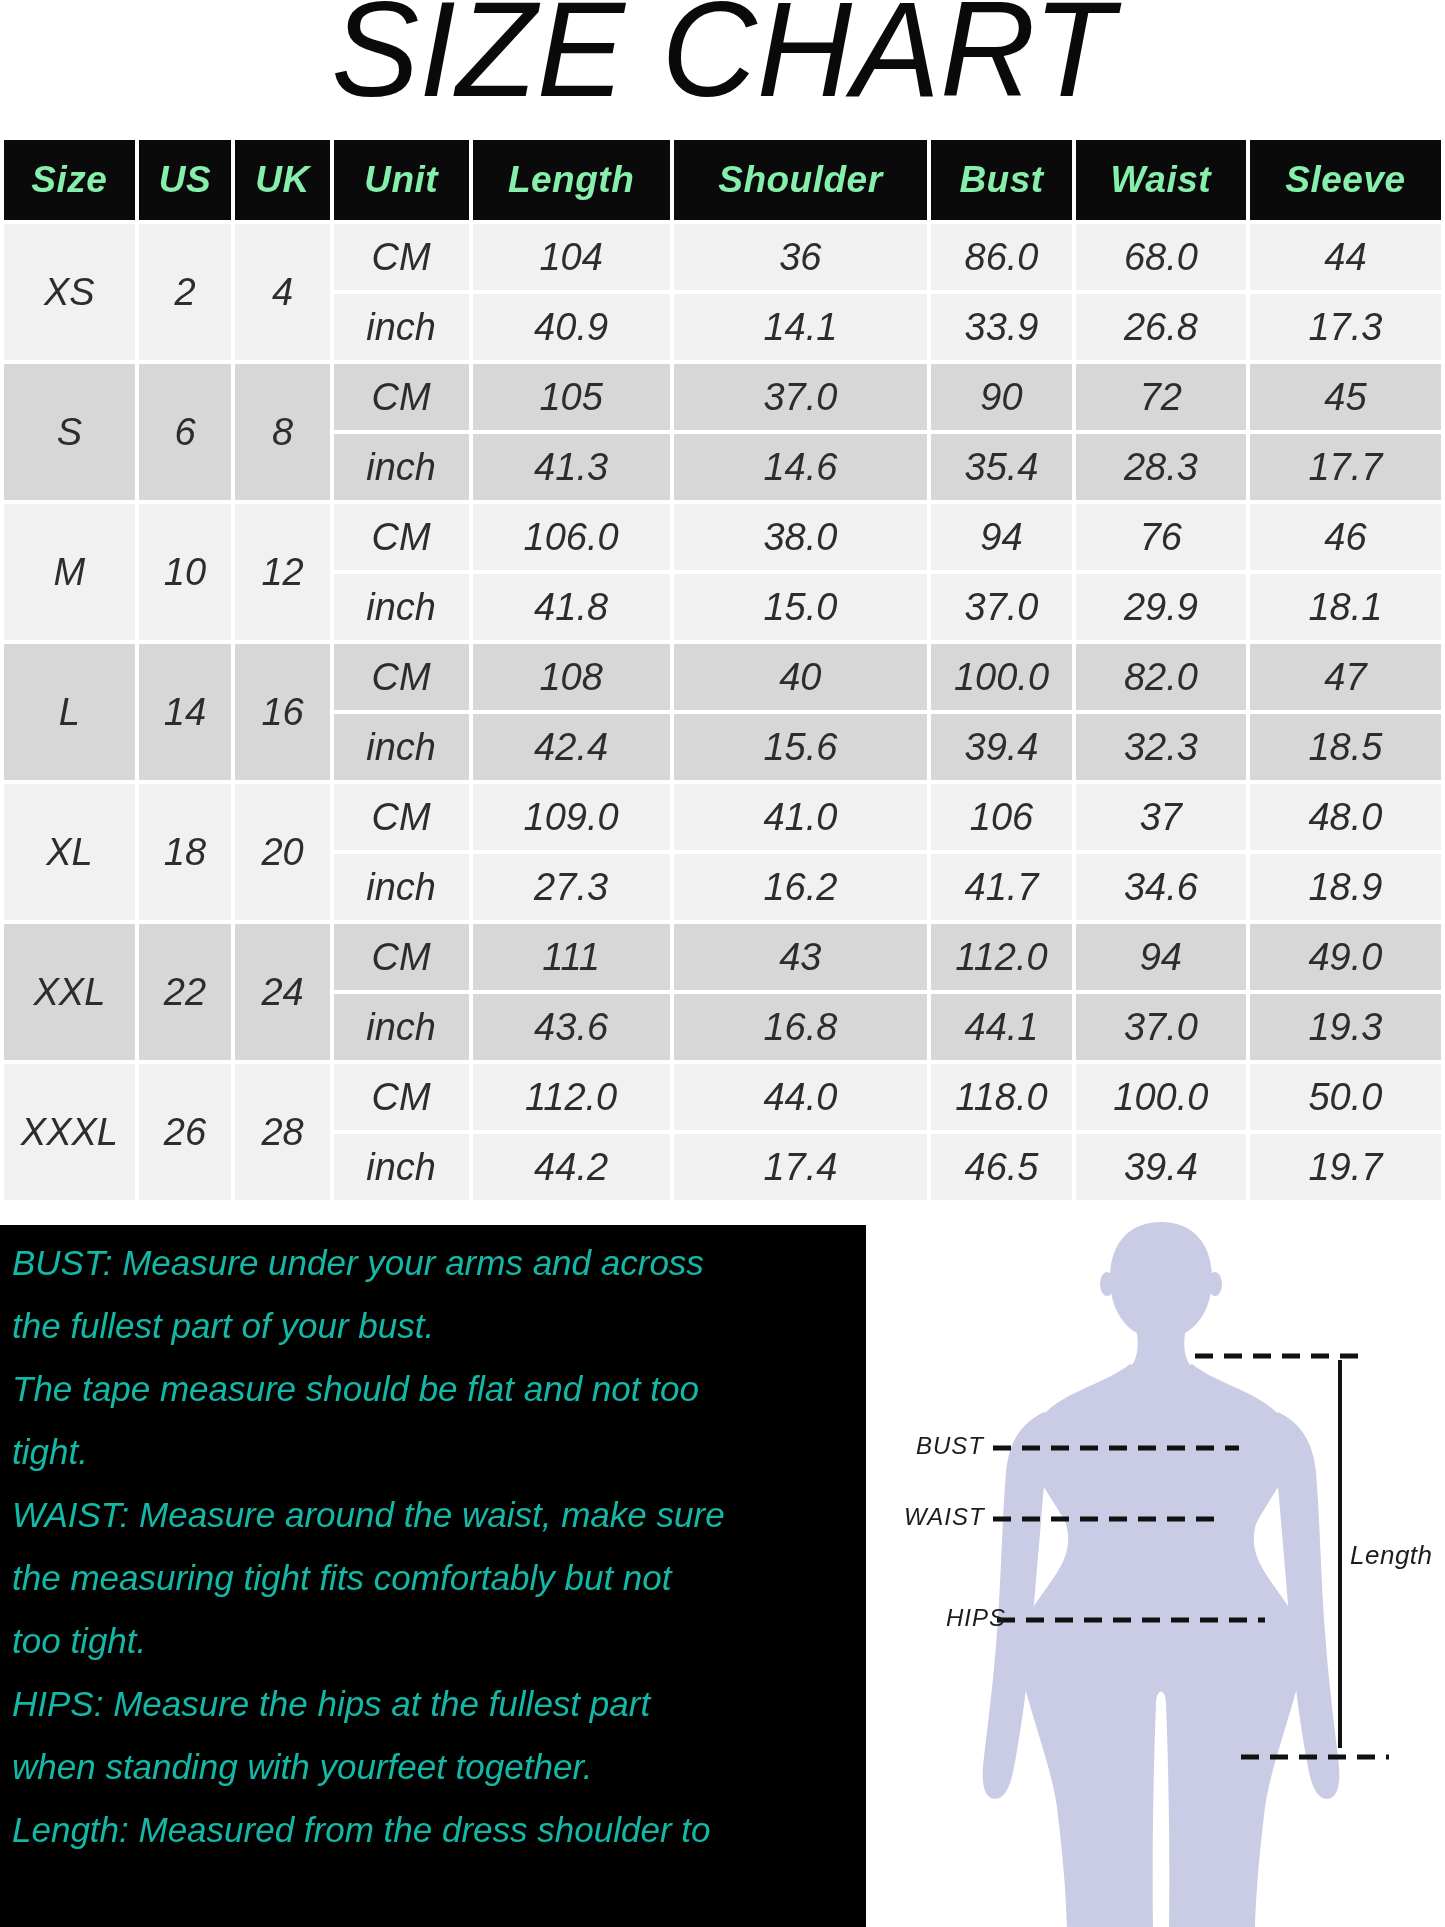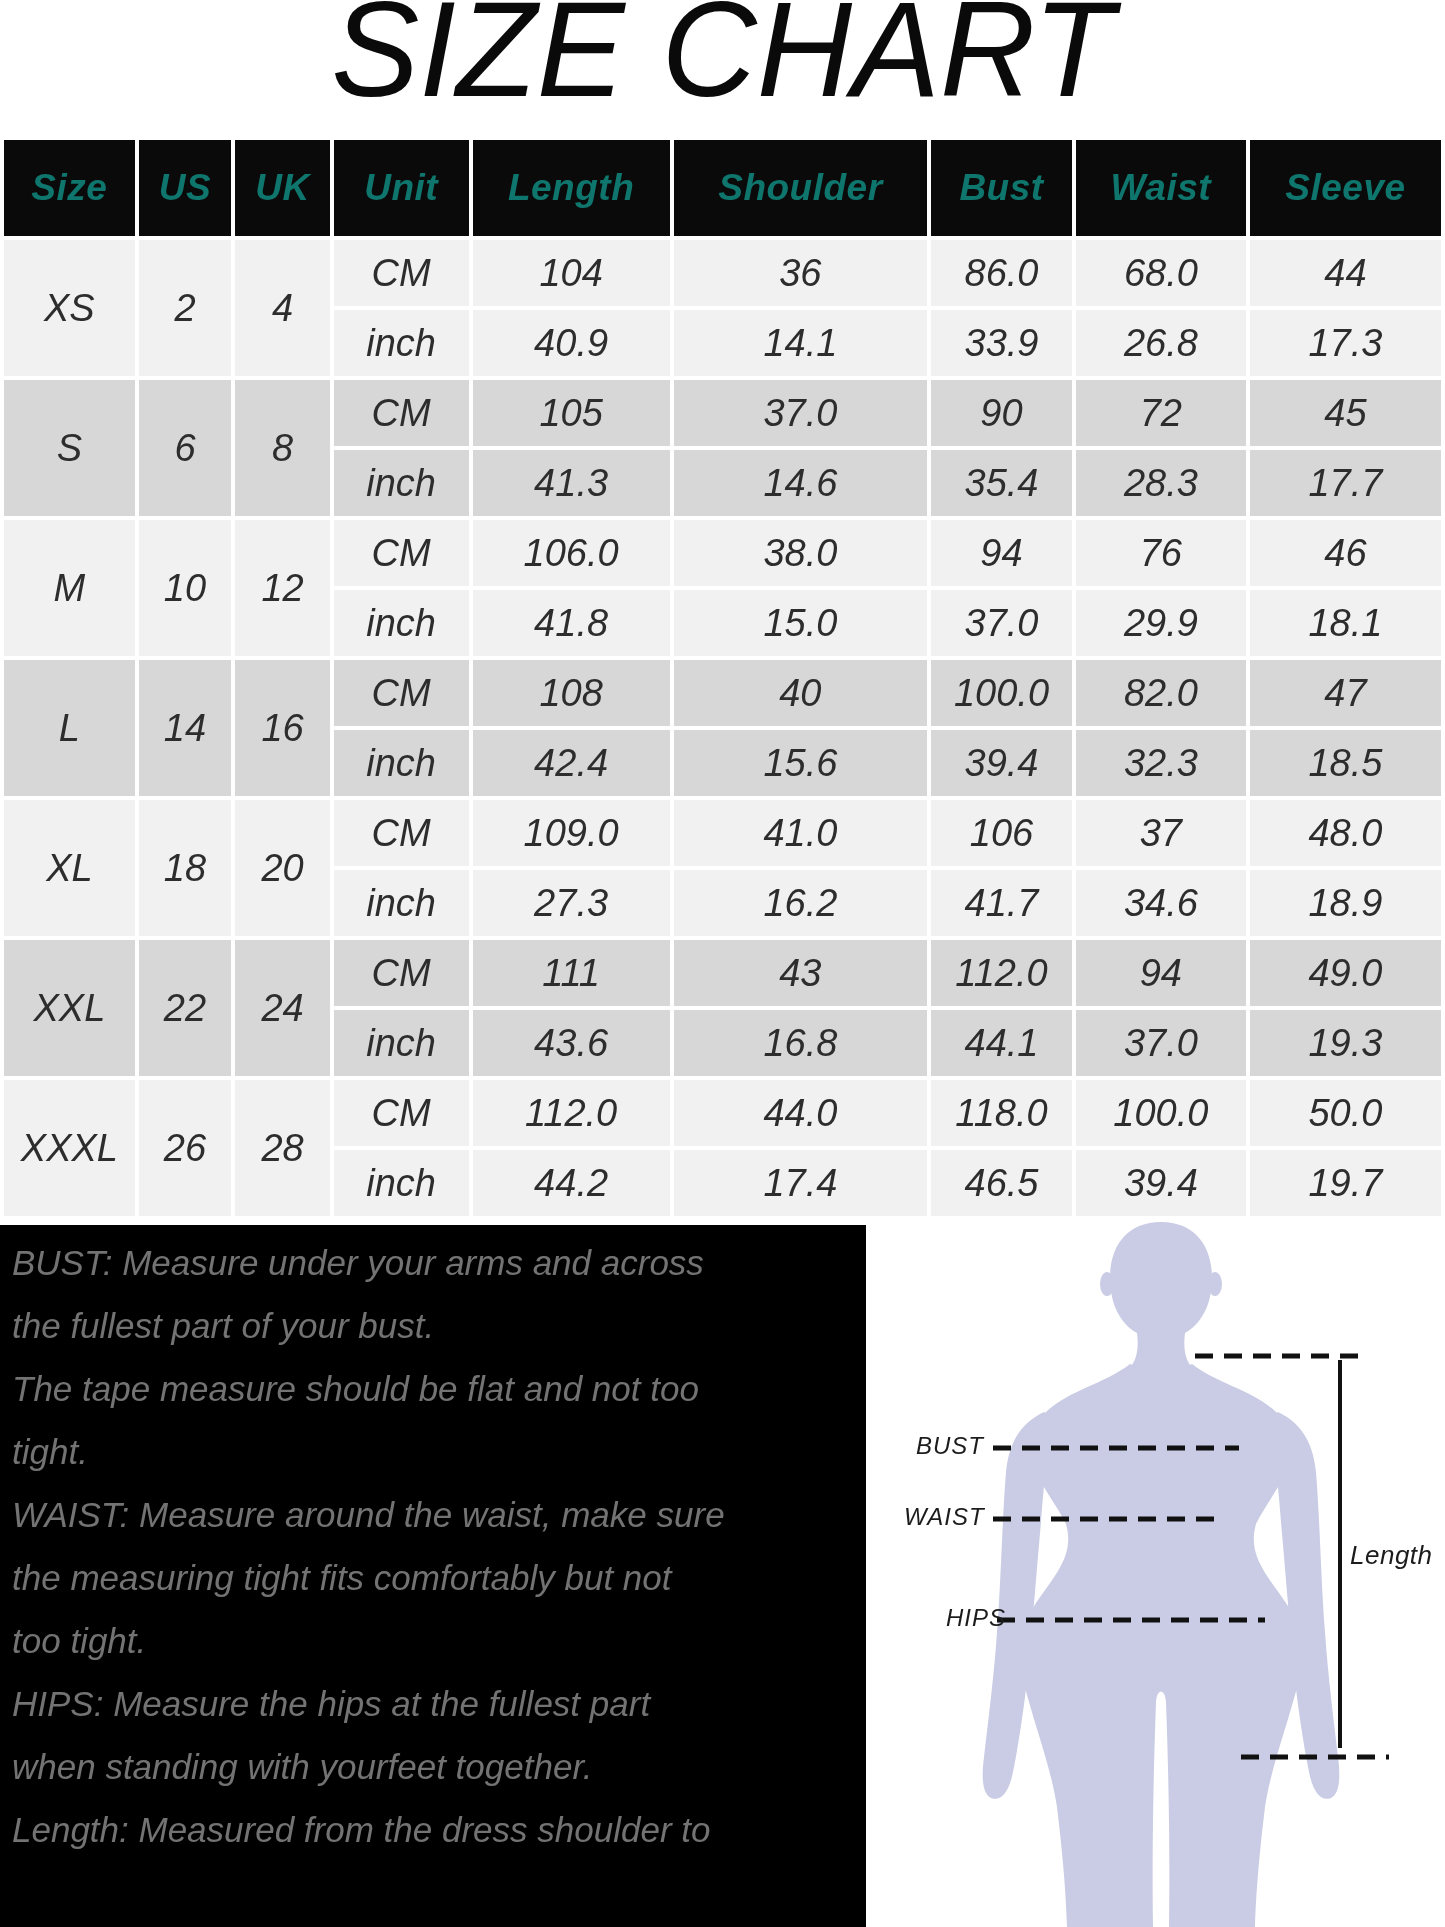--- a/index.html
+++ b/index.html
@@ -18,35 +18,35 @@
     transform:scaleY(1.02);transform-origin:top center;
     white-space:nowrap;
   }
 
   
   table.size-table{
     position:absolute;left:0;top:136px;width:1445px;
     border-collapse:separate;border-spacing:4px;table-layout:fixed;
   }
   table.size-table th{
-    background:var(--header-bg,#0a0a0a);color:#0f766e;
+    background:var(--header-bg,#0a0a0a);color:#86efac;
     font-size:37px;font-weight:bold;height:80px;text-align:center;
-    padding:8px;letter-spacing:0.5px;
+    padding:0;letter-spacing:0.5px;
   }
   table.size-table td{
     font-size:38px;color:#2d2d2d;height:66px;text-align:center;
     vertical-align:middle;padding:0;font-weight:400;
   }
   tr.g-light td{background:var(--row-light,#f1f1f1);}
   tr.g-dark  td{background:var(--row-dark,#d7d7d7);}
 
   
   .notes{
     position:absolute;left:0;top:1225px;width:866px;height:702px;
-    background:var(--notes-bg,#000000);color:#737373;
+    background:var(--notes-bg,#000000);color:#14b8a6;
     padding:6px 0 0 12px;box-sizing:border-box;overflow:hidden;
   }
   .note-line{
     font-size:35px;line-height:63px;white-space:nowrap;font-weight:400;
   }
 
   
   .figure-area{
     position:absolute;left:866px;top:1220px;width:579px;height:707px;
     background:#ffffff;

